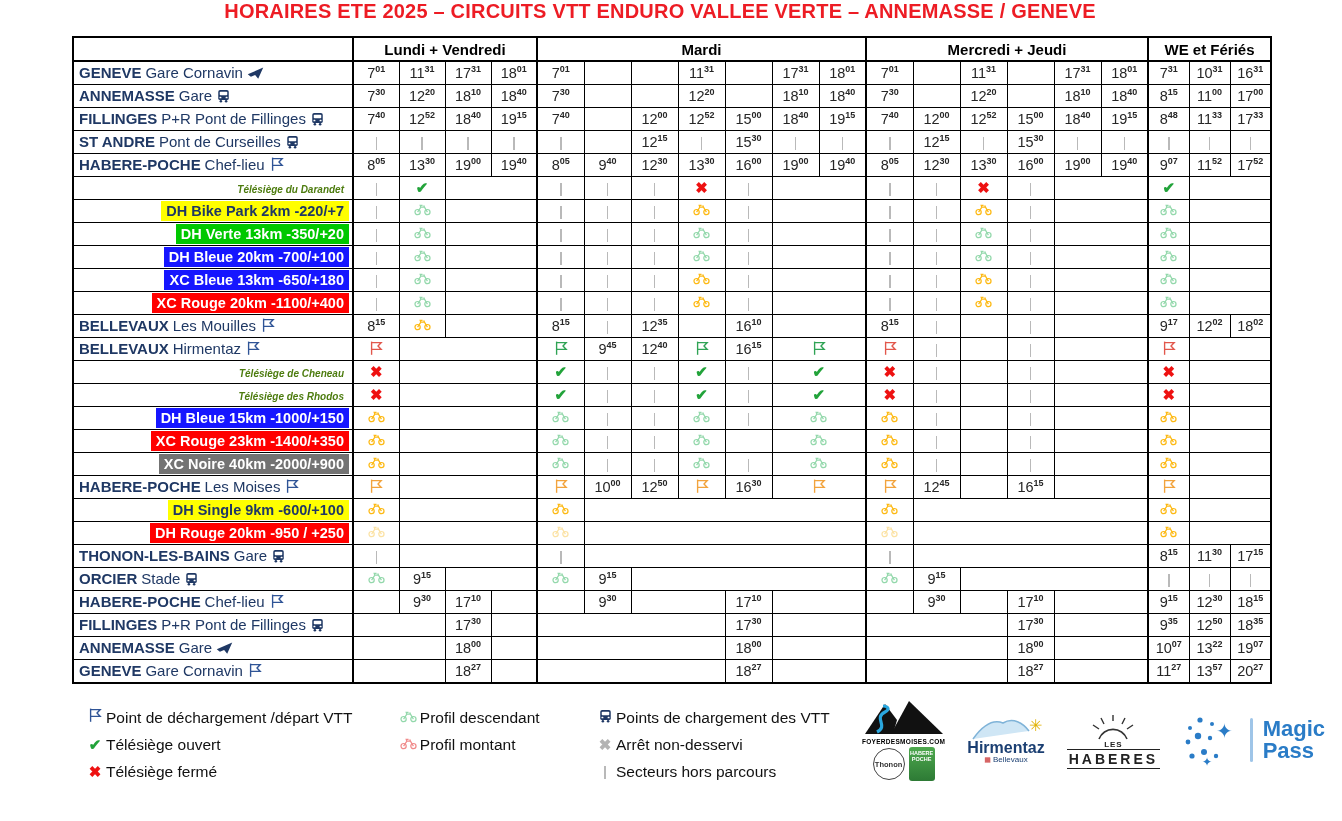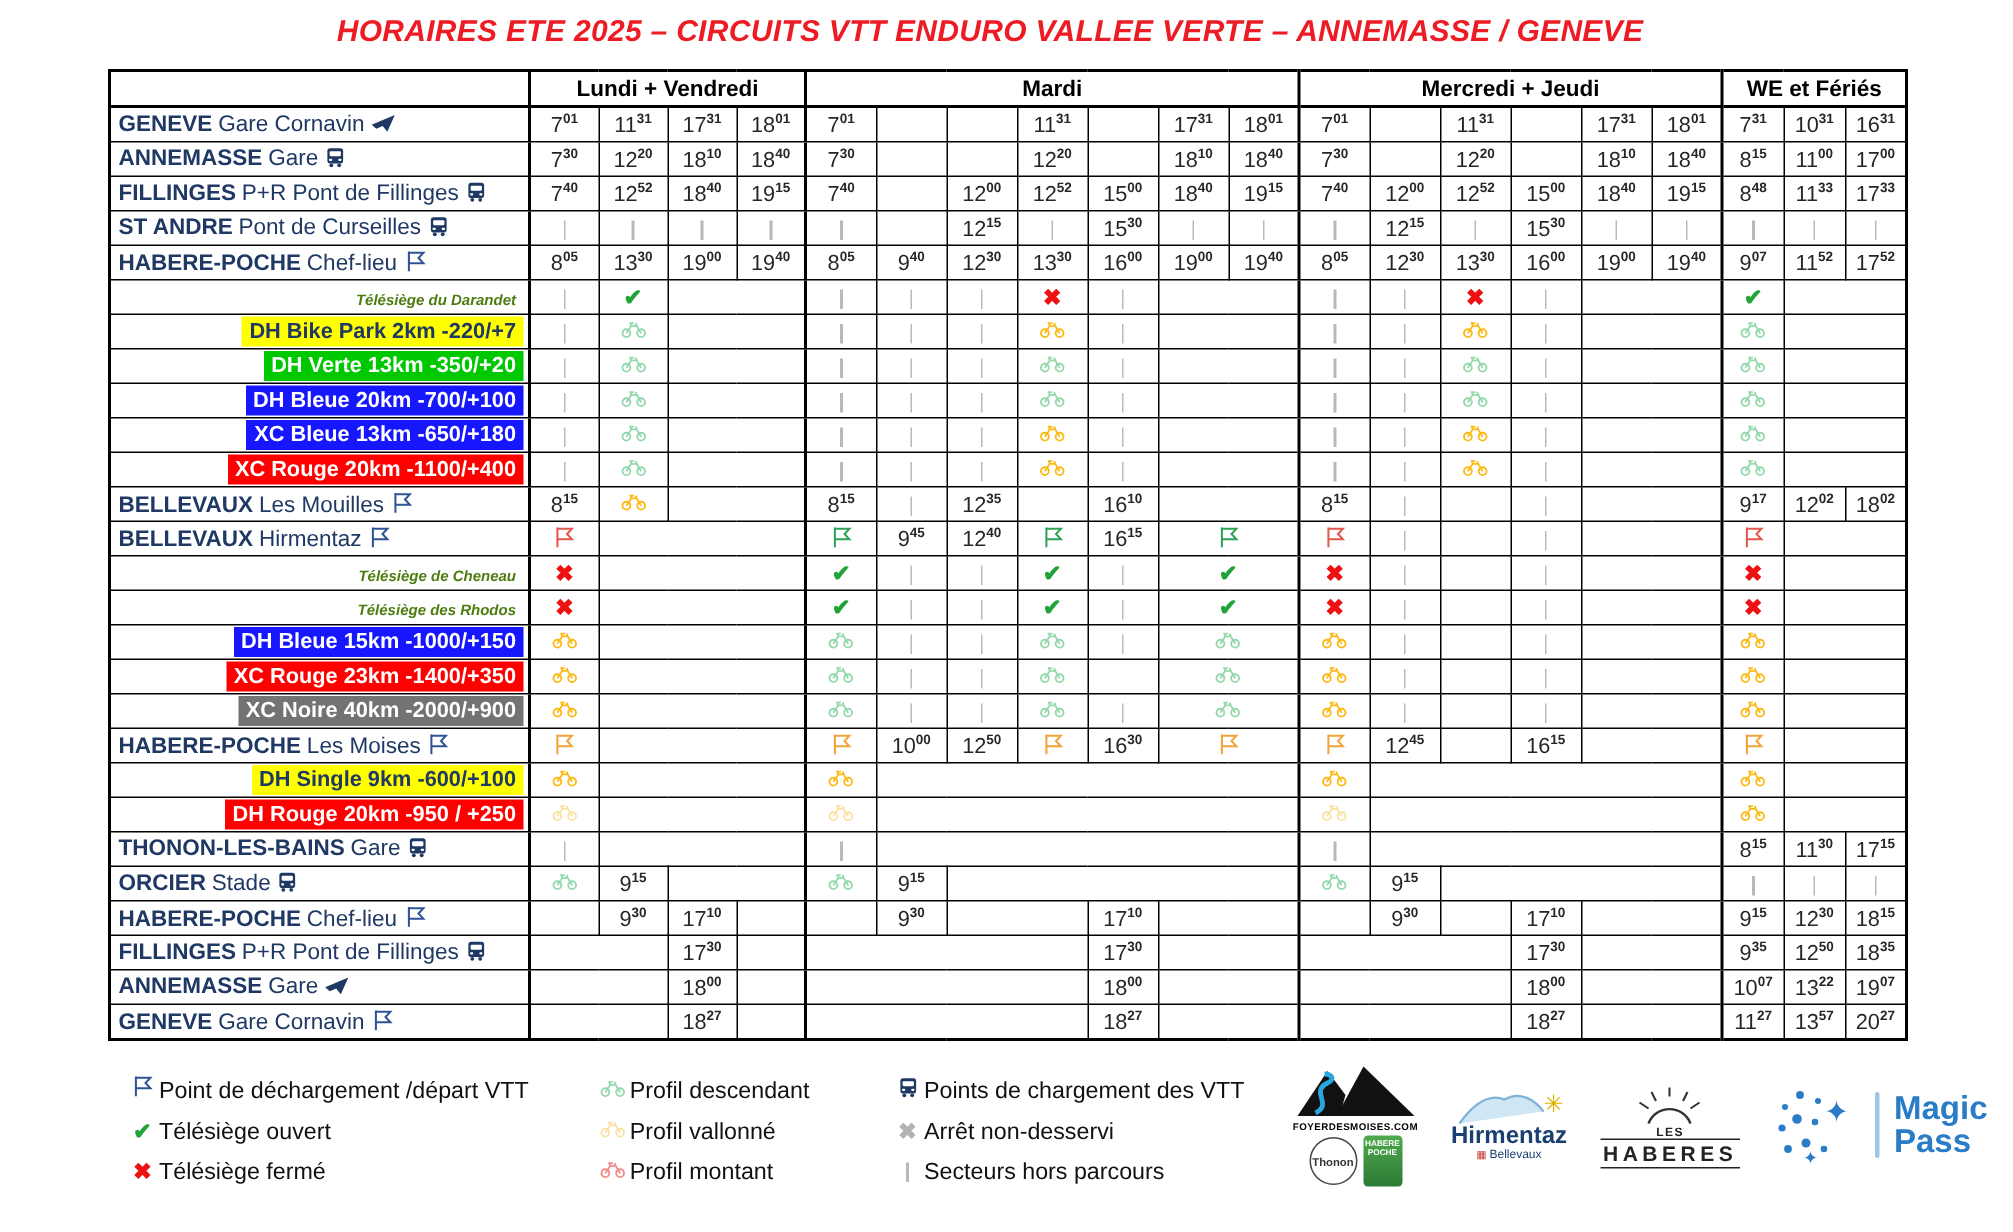--- a/index.html
+++ b/index.html
@@ -1,18 +1,18 @@
 <!DOCTYPE html>
 <html><head>
 <meta charset="utf-8">
 <style>
   html,body{margin:0;padding:0;background:#fff;width:1342px;height:821px;
     font-family:"Liberation Sans",sans-serif;color:#000;overflow:hidden;}
   .title{width:1320px;text-align:center;font-weight:bold;font-size:20px;
-    color:#ed1c24;padding-top:10px;letter-spacing:.2px;font-style:italic;}
+    color:#ed1c24;padding-top:0;letter-spacing:.2px;}
   table{border-collapse:collapse;table-layout:fixed;margin:13px 0 0 72px;
     border:2px solid #000;}
   td,th{border:1px solid #000;height:22px;padding:0;text-align:center;
     vertical-align:middle;font-size:14px;white-space:nowrap;overflow:hidden;}
   tr.hdr th{border-bottom:2px solid #000;font-weight:bold;font-size:15px;background:#fff;}
   .gstart{border-left:2px solid #000 !important;}
   .lbl{text-align:left;padding-left:5px;}
   .lblr{text-align:right;padding-right:3px;}
   .lb{font-weight:bold;color:#1f3864;font-size:15px;}
   .lr{color:#1f3864;font-size:15px;}
@@ -890,25 +890,20 @@
           </svg></span><span>Point de déchargement /départ VTT</span></li>
       <li><span class="lic"><span class="chk">✔</span></span><span>Télésiège ouvert</span></li>
       <li><span class="lic"><span class="xr">✖</span></span><span>Télésiège fermé</span></li>
     </ul>
   <ul class="legcol c2" id="legc2">
       <li><span class="lic"><svg class="bg" width="17" height="13" viewBox="0 0 26 18" fill="none" stroke="currentColor" stroke-width="1.9">
             <circle cx="5.5" cy="13" r="4"></circle>
             <circle cx="20.5" cy="13" r="4"></circle>
             <path d="M5.5 13 L10.5 5.5 H16 L20.5 13 M10.5 5.5 L9.5 2.7 h3.6 M16 5.5 L15 2.7"></path>
           </svg></span><span>Profil descendant</span></li>
-      <li><span class="lic"><svg class="bp" width="17" height="13" viewBox="0 0 26 18" fill="none" stroke="currentColor" stroke-width="1.9">
-            <circle cx="5.5" cy="13" r="4"></circle>
-            <circle cx="20.5" cy="13" r="4"></circle>
-            <path d="M5.5 13 L10.5 5.5 H16 L20.5 13 M10.5 5.5 L9.5 2.7 h3.6 M16 5.5 L15 2.7"></path>
-          </svg></span><span>Profil vallonné</span></li>
       <li><span class="lic"><svg class="br" width="17" height="13" viewBox="0 0 26 18" fill="none" stroke="currentColor" stroke-width="1.9">
             <circle cx="5.5" cy="13" r="4"></circle>
             <circle cx="20.5" cy="13" r="4"></circle>
             <path d="M5.5 13 L10.5 5.5 H16 L20.5 13 M10.5 5.5 L9.5 2.7 h3.6 M16 5.5 L15 2.7"></path>
           </svg></span><span>Profil montant</span></li>
     </ul>
   <ul class="legcol c3" id="legc3">
       <li><span class="lic"><svg class="navy" width="15" height="15" viewBox="0 0 20 20" fill="currentColor">
             <rect x="3" y="2.5" width="14" height="13.5" rx="2.5"></rect>
             <rect x="5" y="5" width="10" height="4.5" rx="1" fill="#fff"></rect>

